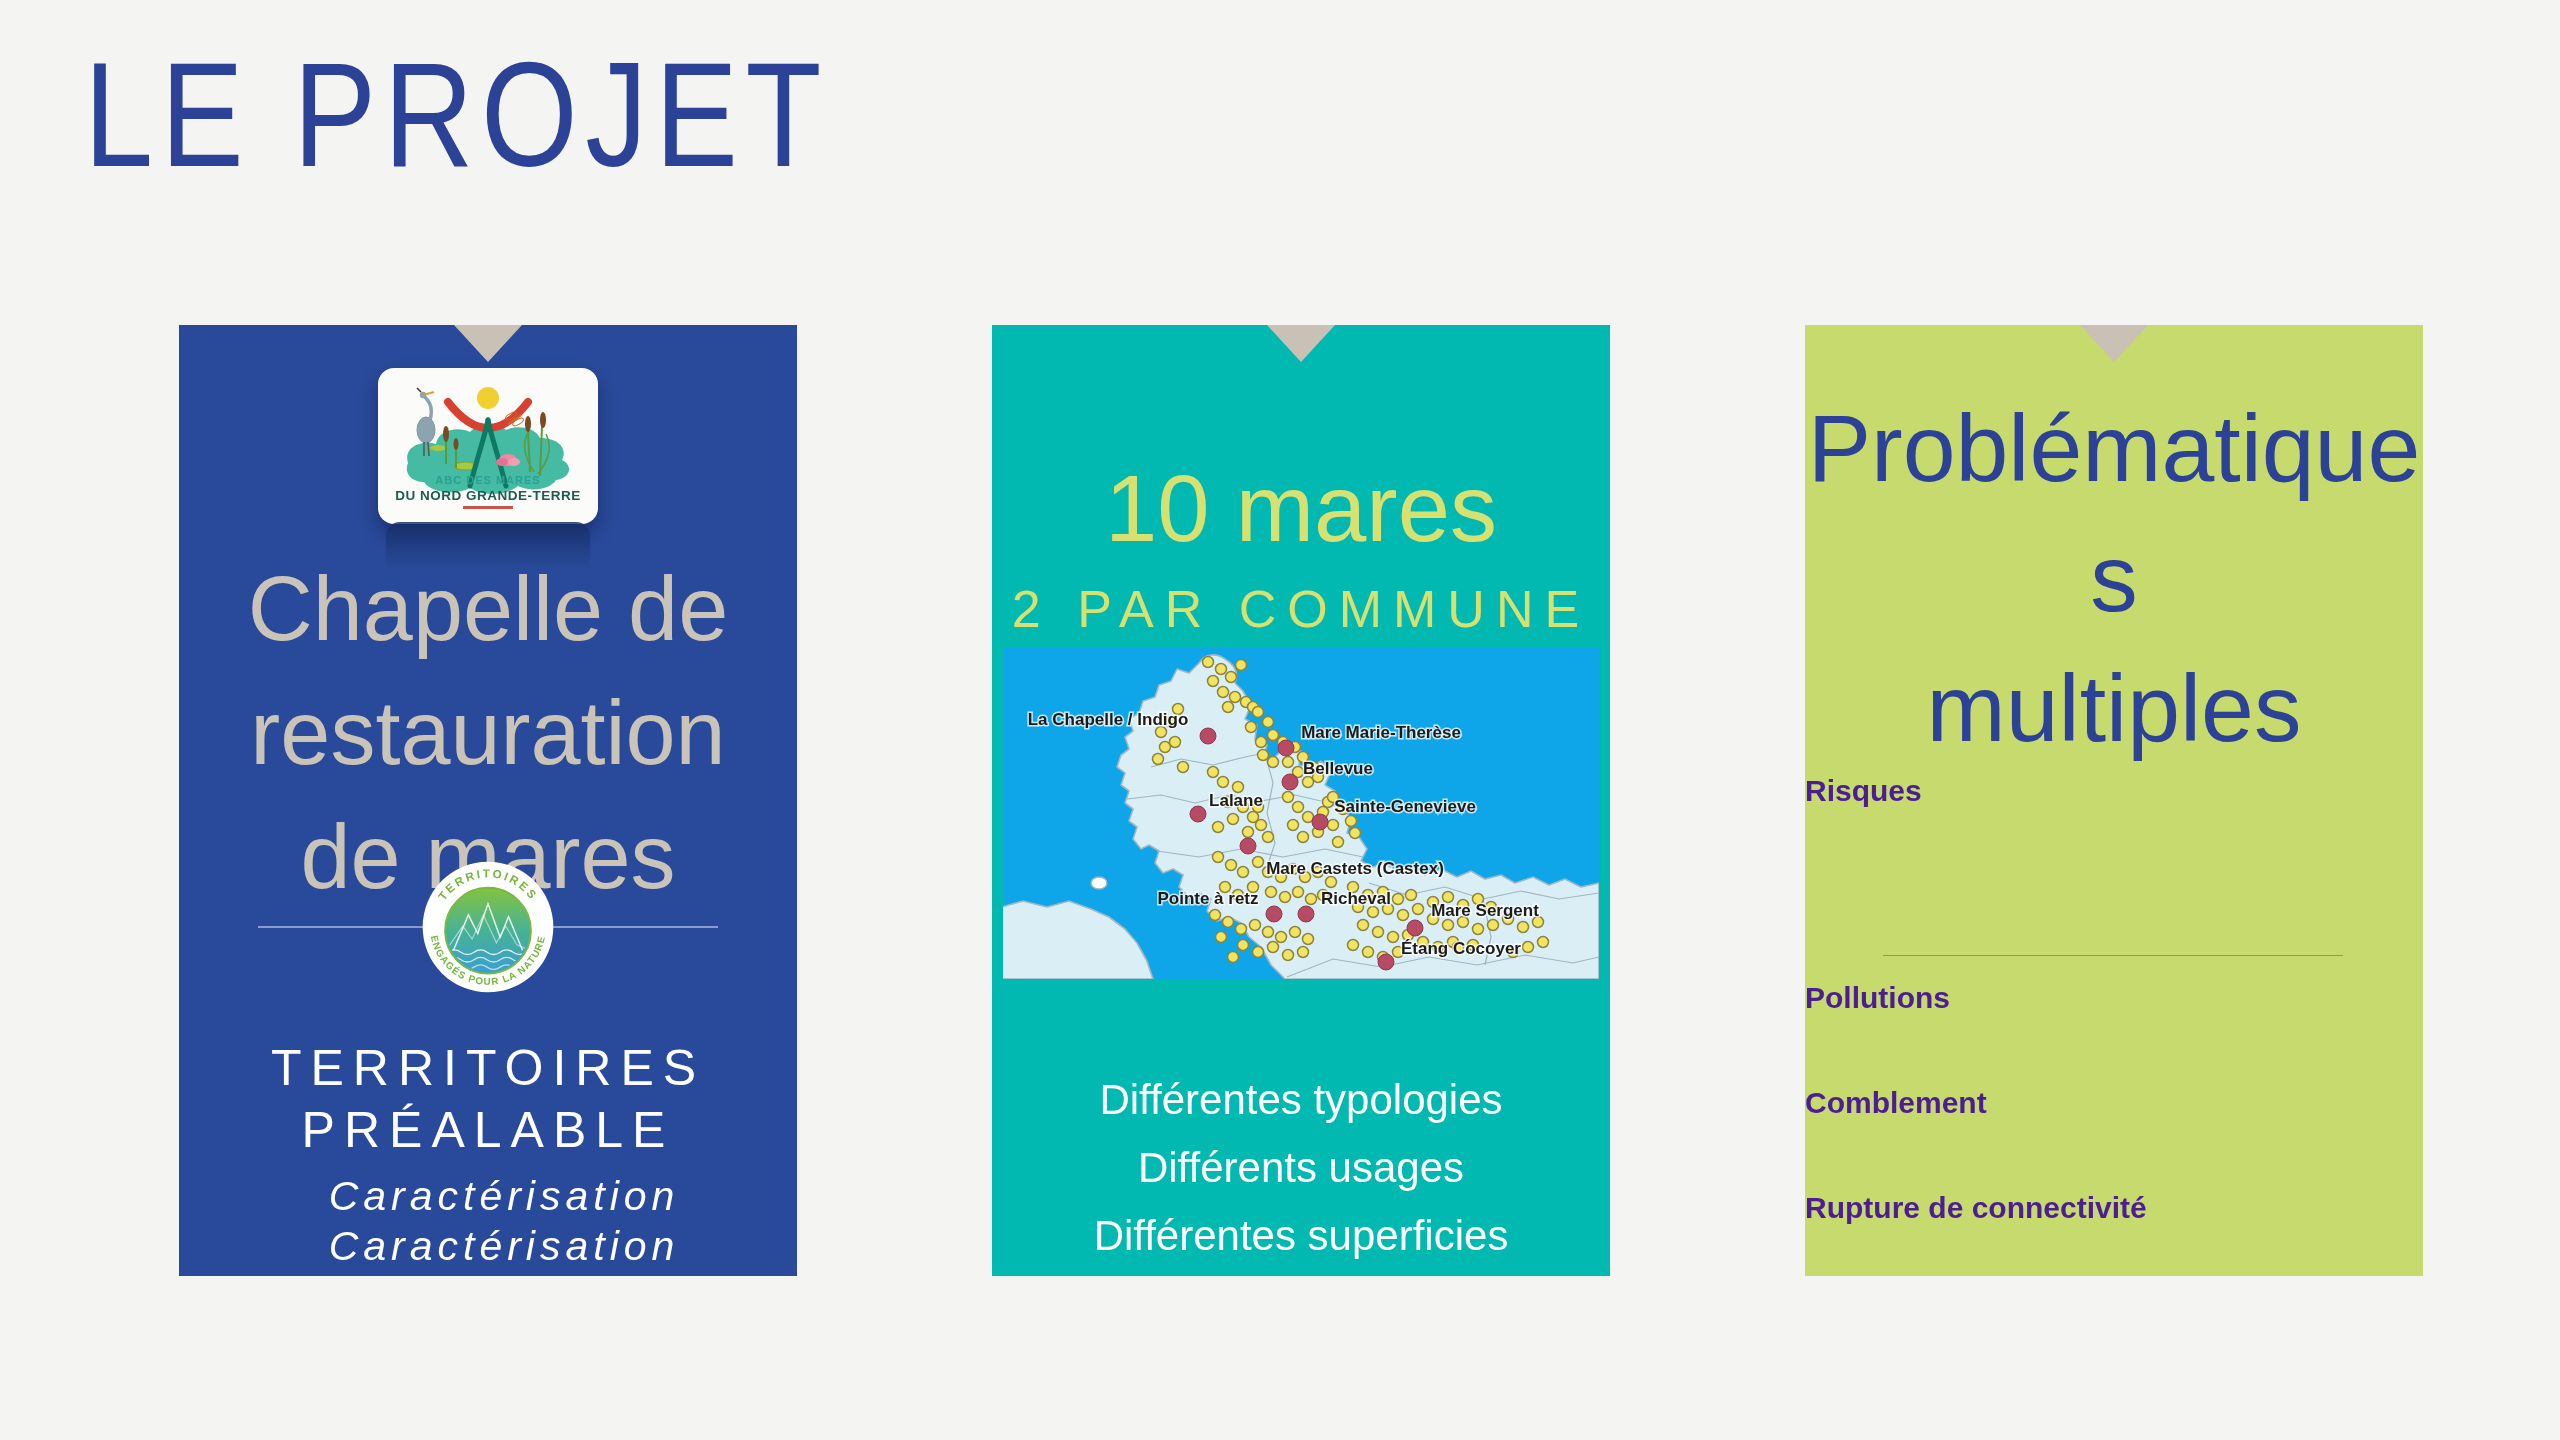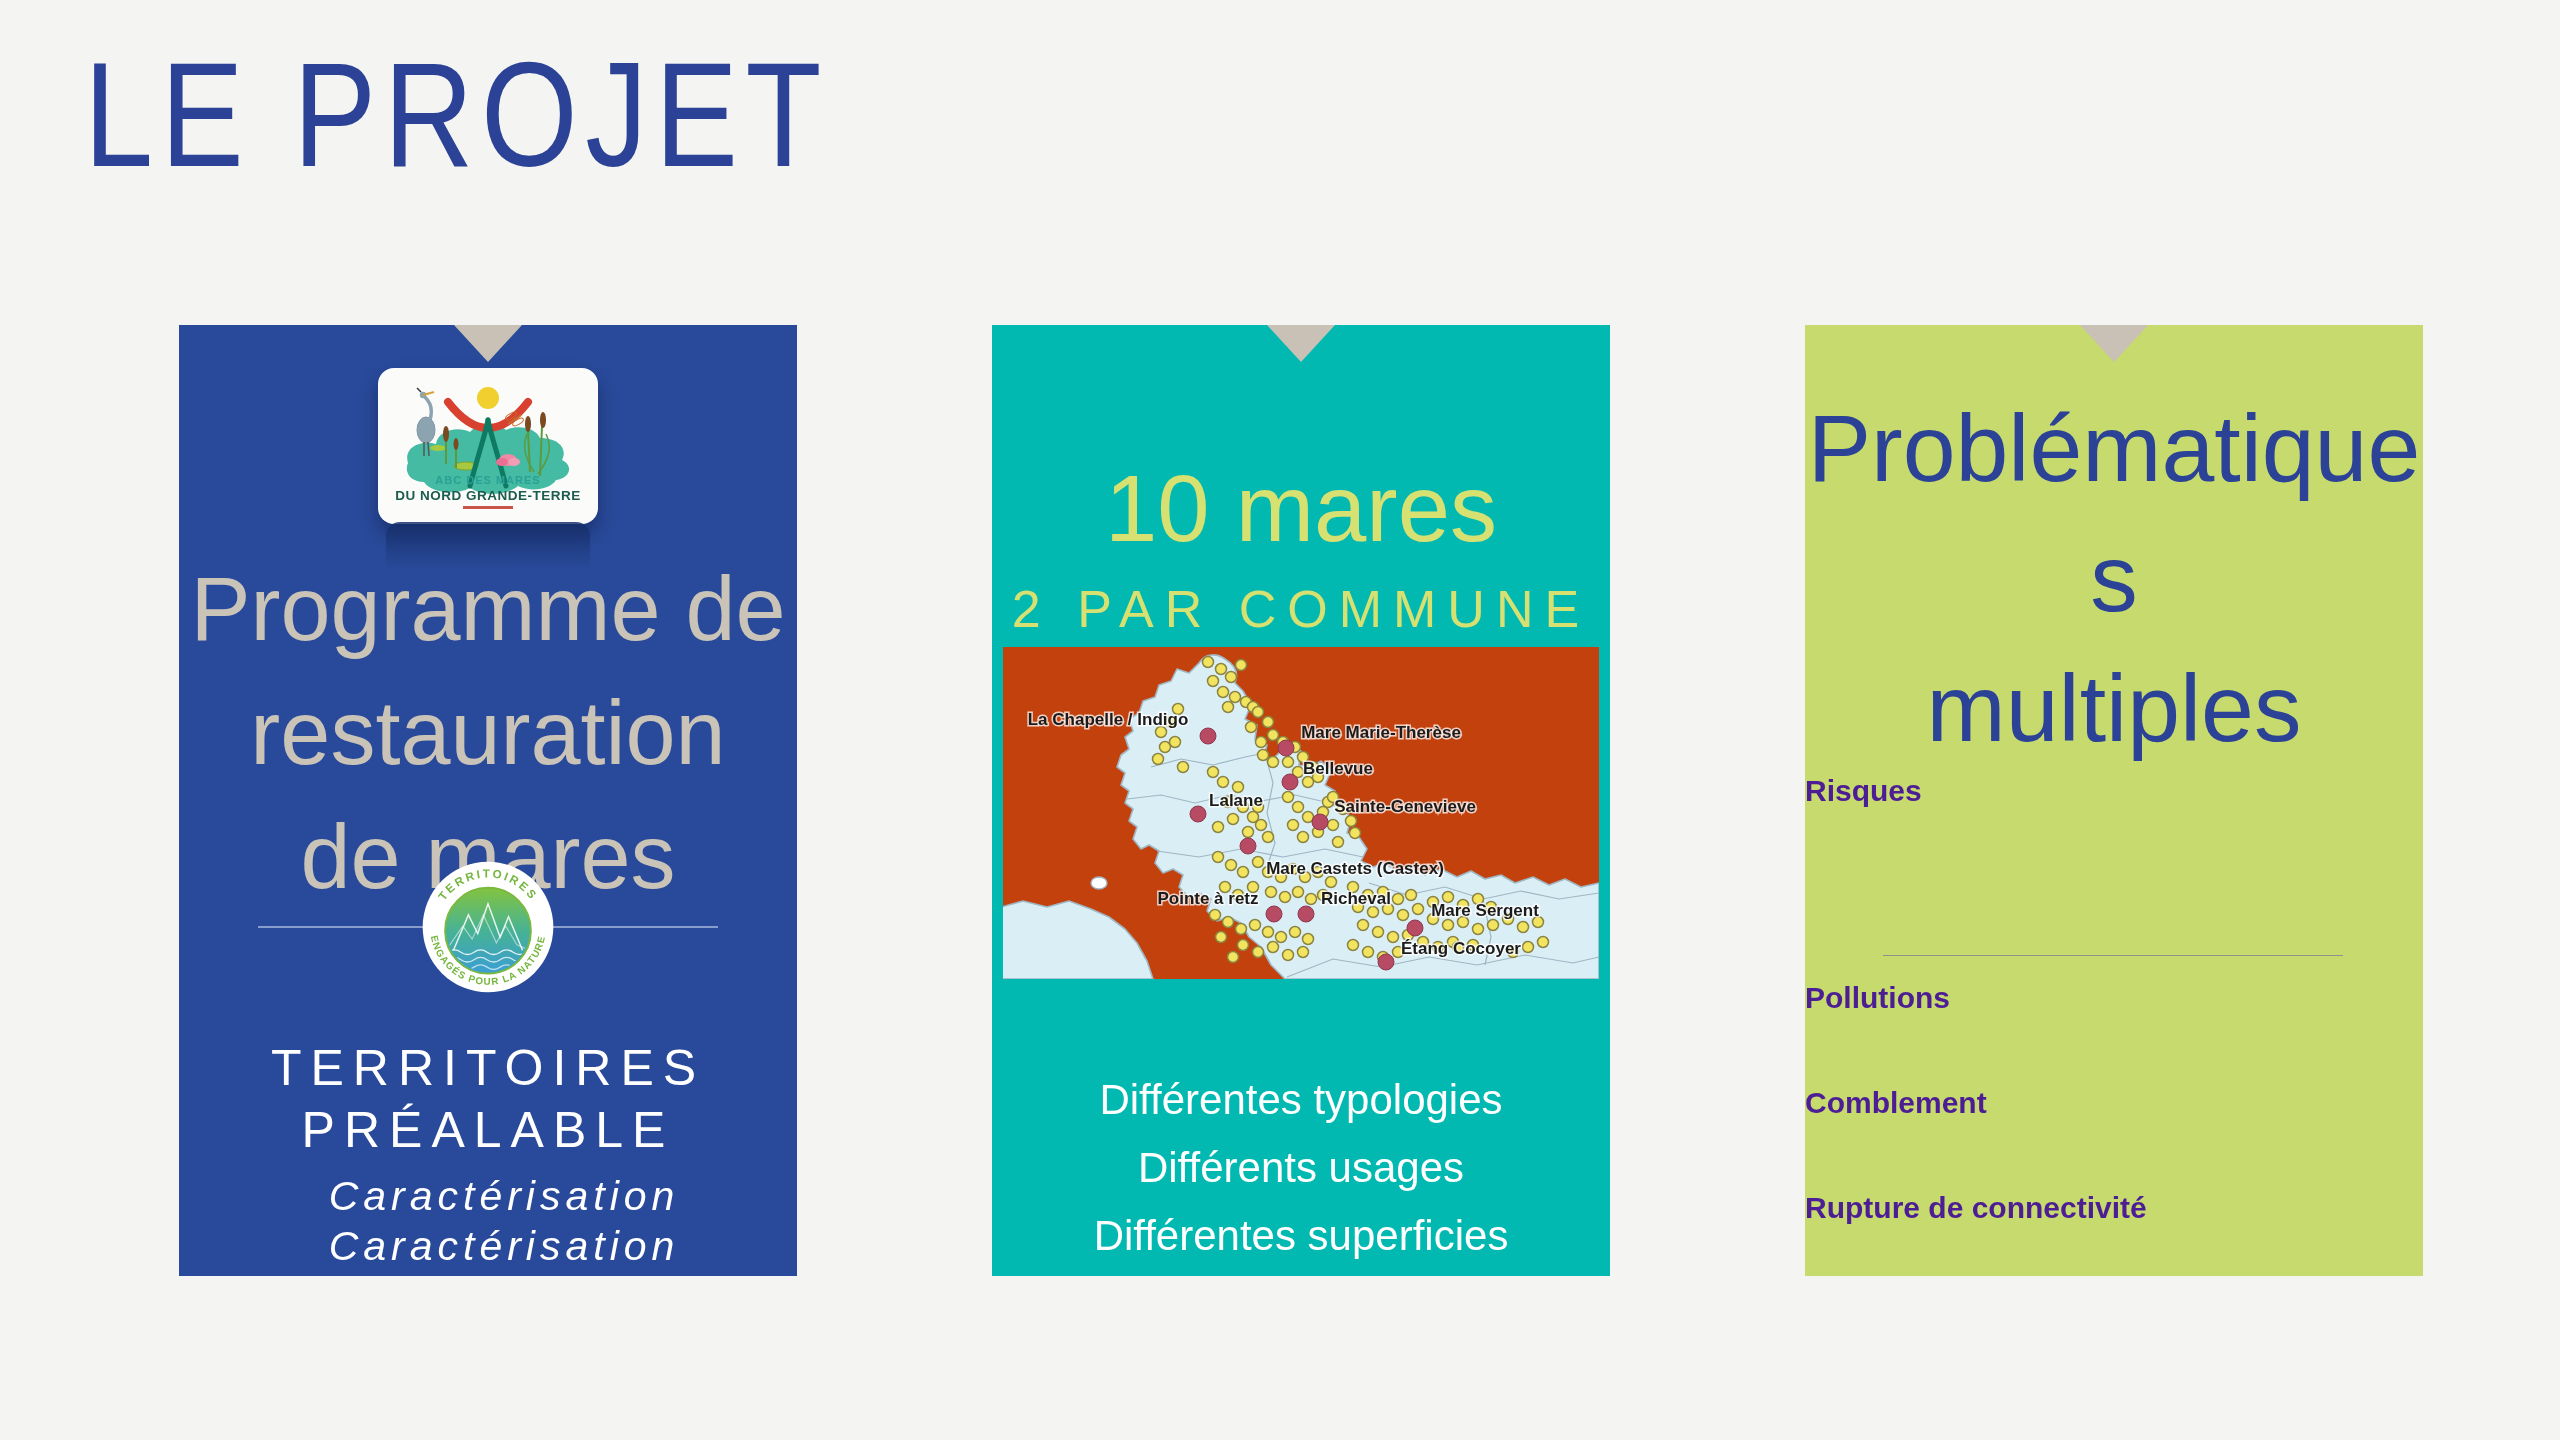--- a/index.html
+++ b/index.html
@@ -30,21 +30,21 @@
   .badge{position:absolute;top:532px;left:50%;transform:translateX(-50%);}
   .c1-sub{position:absolute;top:712px;left:0;right:0;text-align:center;color:#ffffff;
           font-size:50px;line-height:62px;letter-spacing:9px;}
   .c1-ital{position:absolute;top:846px;left:0;right:0;text-align:center;color:#ffffff;
            font-size:41px;line-height:50px;font-style:italic;letter-spacing:5px;padding-left:32px;}
 
   
   .c2-head{position:absolute;top:130px;width:100%;text-align:center;font-size:94px;color:#d6e171;}
   .c2-subhead{position:absolute;top:254px;width:100%;text-align:center;font-size:52px;
               letter-spacing:11px;color:#d6e171;}
-  .map-box{position:absolute;top:322px;left:11px;width:596px;height:332px;background:#c2410c;}
+  .map-box{position:absolute;top:322px;left:11px;width:596px;height:332px;background:#0ea5e9;}
   .map-box svg{display:block;width:100%;height:100%;}
   .c2-bullets{position:absolute;top:741px;width:100%;text-align:center;color:#ffffff;
               font-size:42px;line-height:68px;}
 
   
   .c3-title{position:absolute;top:58px;width:100%;text-align:center;font-size:95px;
             line-height:130px;color:#2b4296;}
   .c3-item{position:absolute;width:100%;text-align:left;font-weight:bold;font-size:30px;color:#4c1d95;}
   .divider3{position:absolute;top:630px;left:78px;width:460px;height:1px;background:#8f9288;}
 
@@ -118,21 +118,21 @@
           <ellipse cx="136" cy="94" rx="6" ry="4" fill="#f39db4"></ellipse>
         </g>
         <text class="abc-line1" x="110" y="116">ABC DES MARES</text>
         <text class="abc-line2" x="110" y="132">DU NORD GRANDE-TERRE</text>
         <rect x="85" y="138" width="50" height="3" fill="#c9544a"></rect>
       </svg>
     </div>
     <div class="logo-reflect"></div>
 
     <div class="c1-title">
-      <div>Programme de</div>
+      <div>Chapelle de</div>
       <div>restauration</div>
       <div>de mares</div>
     </div>
 
     <div class="divider1"></div>
 
     <div class="badge">
       <svg viewBox="0 0 150 150" width="140" height="140">
         <defs>
           <linearGradient id="bgrad" x1="0" y1="0" x2="0" y2="1">

